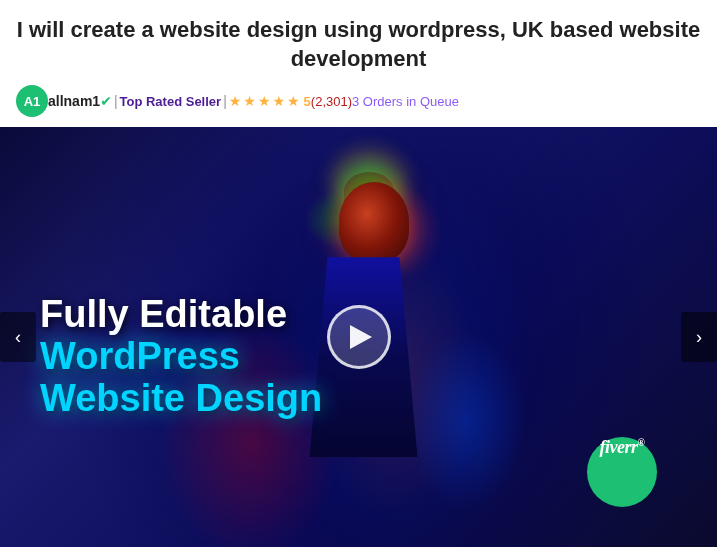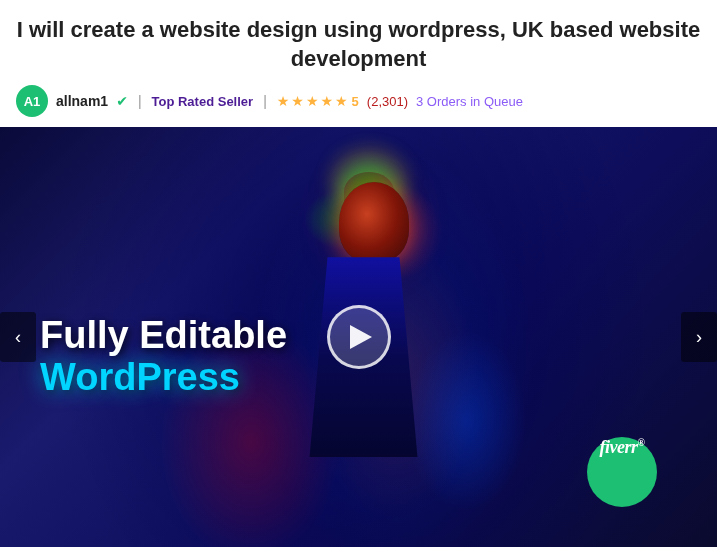--- a/index.html
+++ b/index.html
@@ -20,21 +20,20 @@
       font-size: 22px;
       font-weight: bold;
       color: #222;
       line-height: 1.3;
       margin-bottom: 12px;
     }
 
     .seller-row {
       display: flex;
       align-items: center;
-      gap: 8px;
       font-size: 14px;
     }
 
     .avatar {
       width: 32px;
       height: 32px;
       background: #1dbf73;
       border-radius: 50%;
       display: flex;
       align-items: center;
@@ -348,20 +347,21 @@
     <div class="neon-overlay"></div>
 
     <div class="figure-top-glow"></div>
     <div class="figure-hair"></div>
     <div class="figure-head"></div>
     <div class="figure-body"></div>
 
     <div class="text-overlay">
       <div class="text-line1">Fully Editable</div>
       <div class="text-line2">WordPress</div>
+      <div class="text-line3">Website Design</div>
     </div>
 
     <div class="play-button-container">
       <div class="play-button">
         <div class="play-triangle"></div>
       </div>
     </div>
 
     <div class="nav-arrow nav-arrow-left">
       <span>‹</span>

